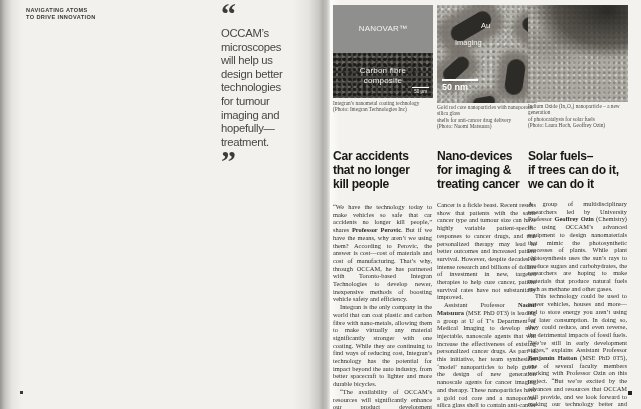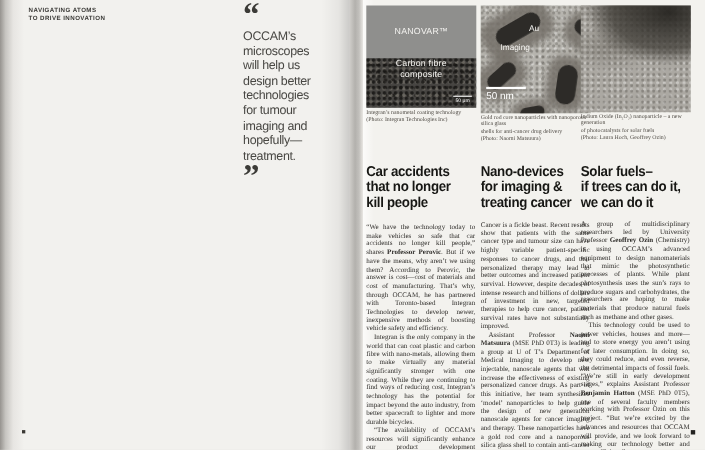--- a/index.html
+++ b/index.html
@@ -62,40 +62,40 @@
   
   .img1{height:93px;background:#8f8f8d;}
   .img1-top{position:absolute;left:0;top:0;width:100%;height:52%;
     display:flex;align-items:center;justify-content:center;}
   .img1-bottom{position:absolute;left:0;top:52%;width:100%;height:48%;
     background-color:#474542;
     background-image:radial-gradient(circle at 30% 30%,rgba(20,19,17,.8) 1.2px,transparent 2px),
       radial-gradient(circle at 70% 60%,rgba(120,116,108,.7) 1.2px,transparent 2px),
       radial-gradient(circle at 50% 85%,rgba(30,28,25,.8) 1.4px,transparent 2.2px);
     background-size:5px 5px,6px 6px,7px 7px;
-    display:flex;align-items:flex-start;justify-content:center;text-align:center;}
+    display:flex;align-items:center;justify-content:center;text-align:center;}
   .imglabel{color:#f4f3f0;font-size:8px;letter-spacing:.2px;line-height:9.5px;
     white-space:pre-line;text-align:center;}
   .sb1{position:absolute;right:4px;bottom:4px;color:#fff;font-size:4.6px;
     border-top:1px solid #fff;padding:1px 2px 0;background:rgba(40,38,35,.65);}
 
   
   .img2{height:98px;background-color:#b7b5af;
     background-image:radial-gradient(circle at 25% 35%,rgba(80,77,71,.35) 1px,transparent 1.7px),
       radial-gradient(circle at 70% 60%,rgba(255,255,255,.4) 1px,transparent 1.7px),
       radial-gradient(circle at 50% 80%,rgba(80,77,71,.3) 1px,transparent 1.7px);
     background-size:5px 5px,7px 7px,6px 6px;}
   .shell{position:absolute;background:rgba(116,112,104,.85);filter:blur(3px);}
   .rod{position:absolute;background:#2d2b28;filter:blur(.4px);}
   .shell,.rod{border-radius:14px;}
   .lab{position:absolute;color:#f6f5f2;font-size:7.5px;}
   .lab-au{left:44px;top:16px;}
   .lab-silica{left:18px;top:33px;}
   .sb2-line{position:absolute;left:5px;top:74px;width:36px;height:1.6px;background:#fff;}
-  .sb2-text{position:absolute;left:5px;top:77px;color:#fff;font-size:9px;font-weight:normal;}
+  .sb2-text{position:absolute;left:5px;top:77px;color:#fff;font-size:9px;font-weight:bold;}
 
   
   .img3{height:97px;background-color:#aba8a2;
     background-image:
       radial-gradient(ellipse 95px 62px at 80% 6%,rgba(38,36,32,.95),rgba(62,59,53,.7) 55%,rgba(62,59,53,0) 78%),
       radial-gradient(ellipse 70px 40px at 42% 0%,rgba(72,68,61,.55),rgba(72,68,61,0) 70%),
       radial-gradient(ellipse 55px 30px at 28% 38%,rgba(96,92,84,.45),rgba(96,92,84,0) 75%),
       radial-gradient(circle at 25% 55%,rgba(70,67,61,.35) 1px,transparent 1.7px),
       radial-gradient(circle at 65% 70%,rgba(255,255,255,.35) 1px,transparent 1.7px);
     background-size:100% 100%,100% 100%,100% 100%,5px 5px,6px 6px;}

